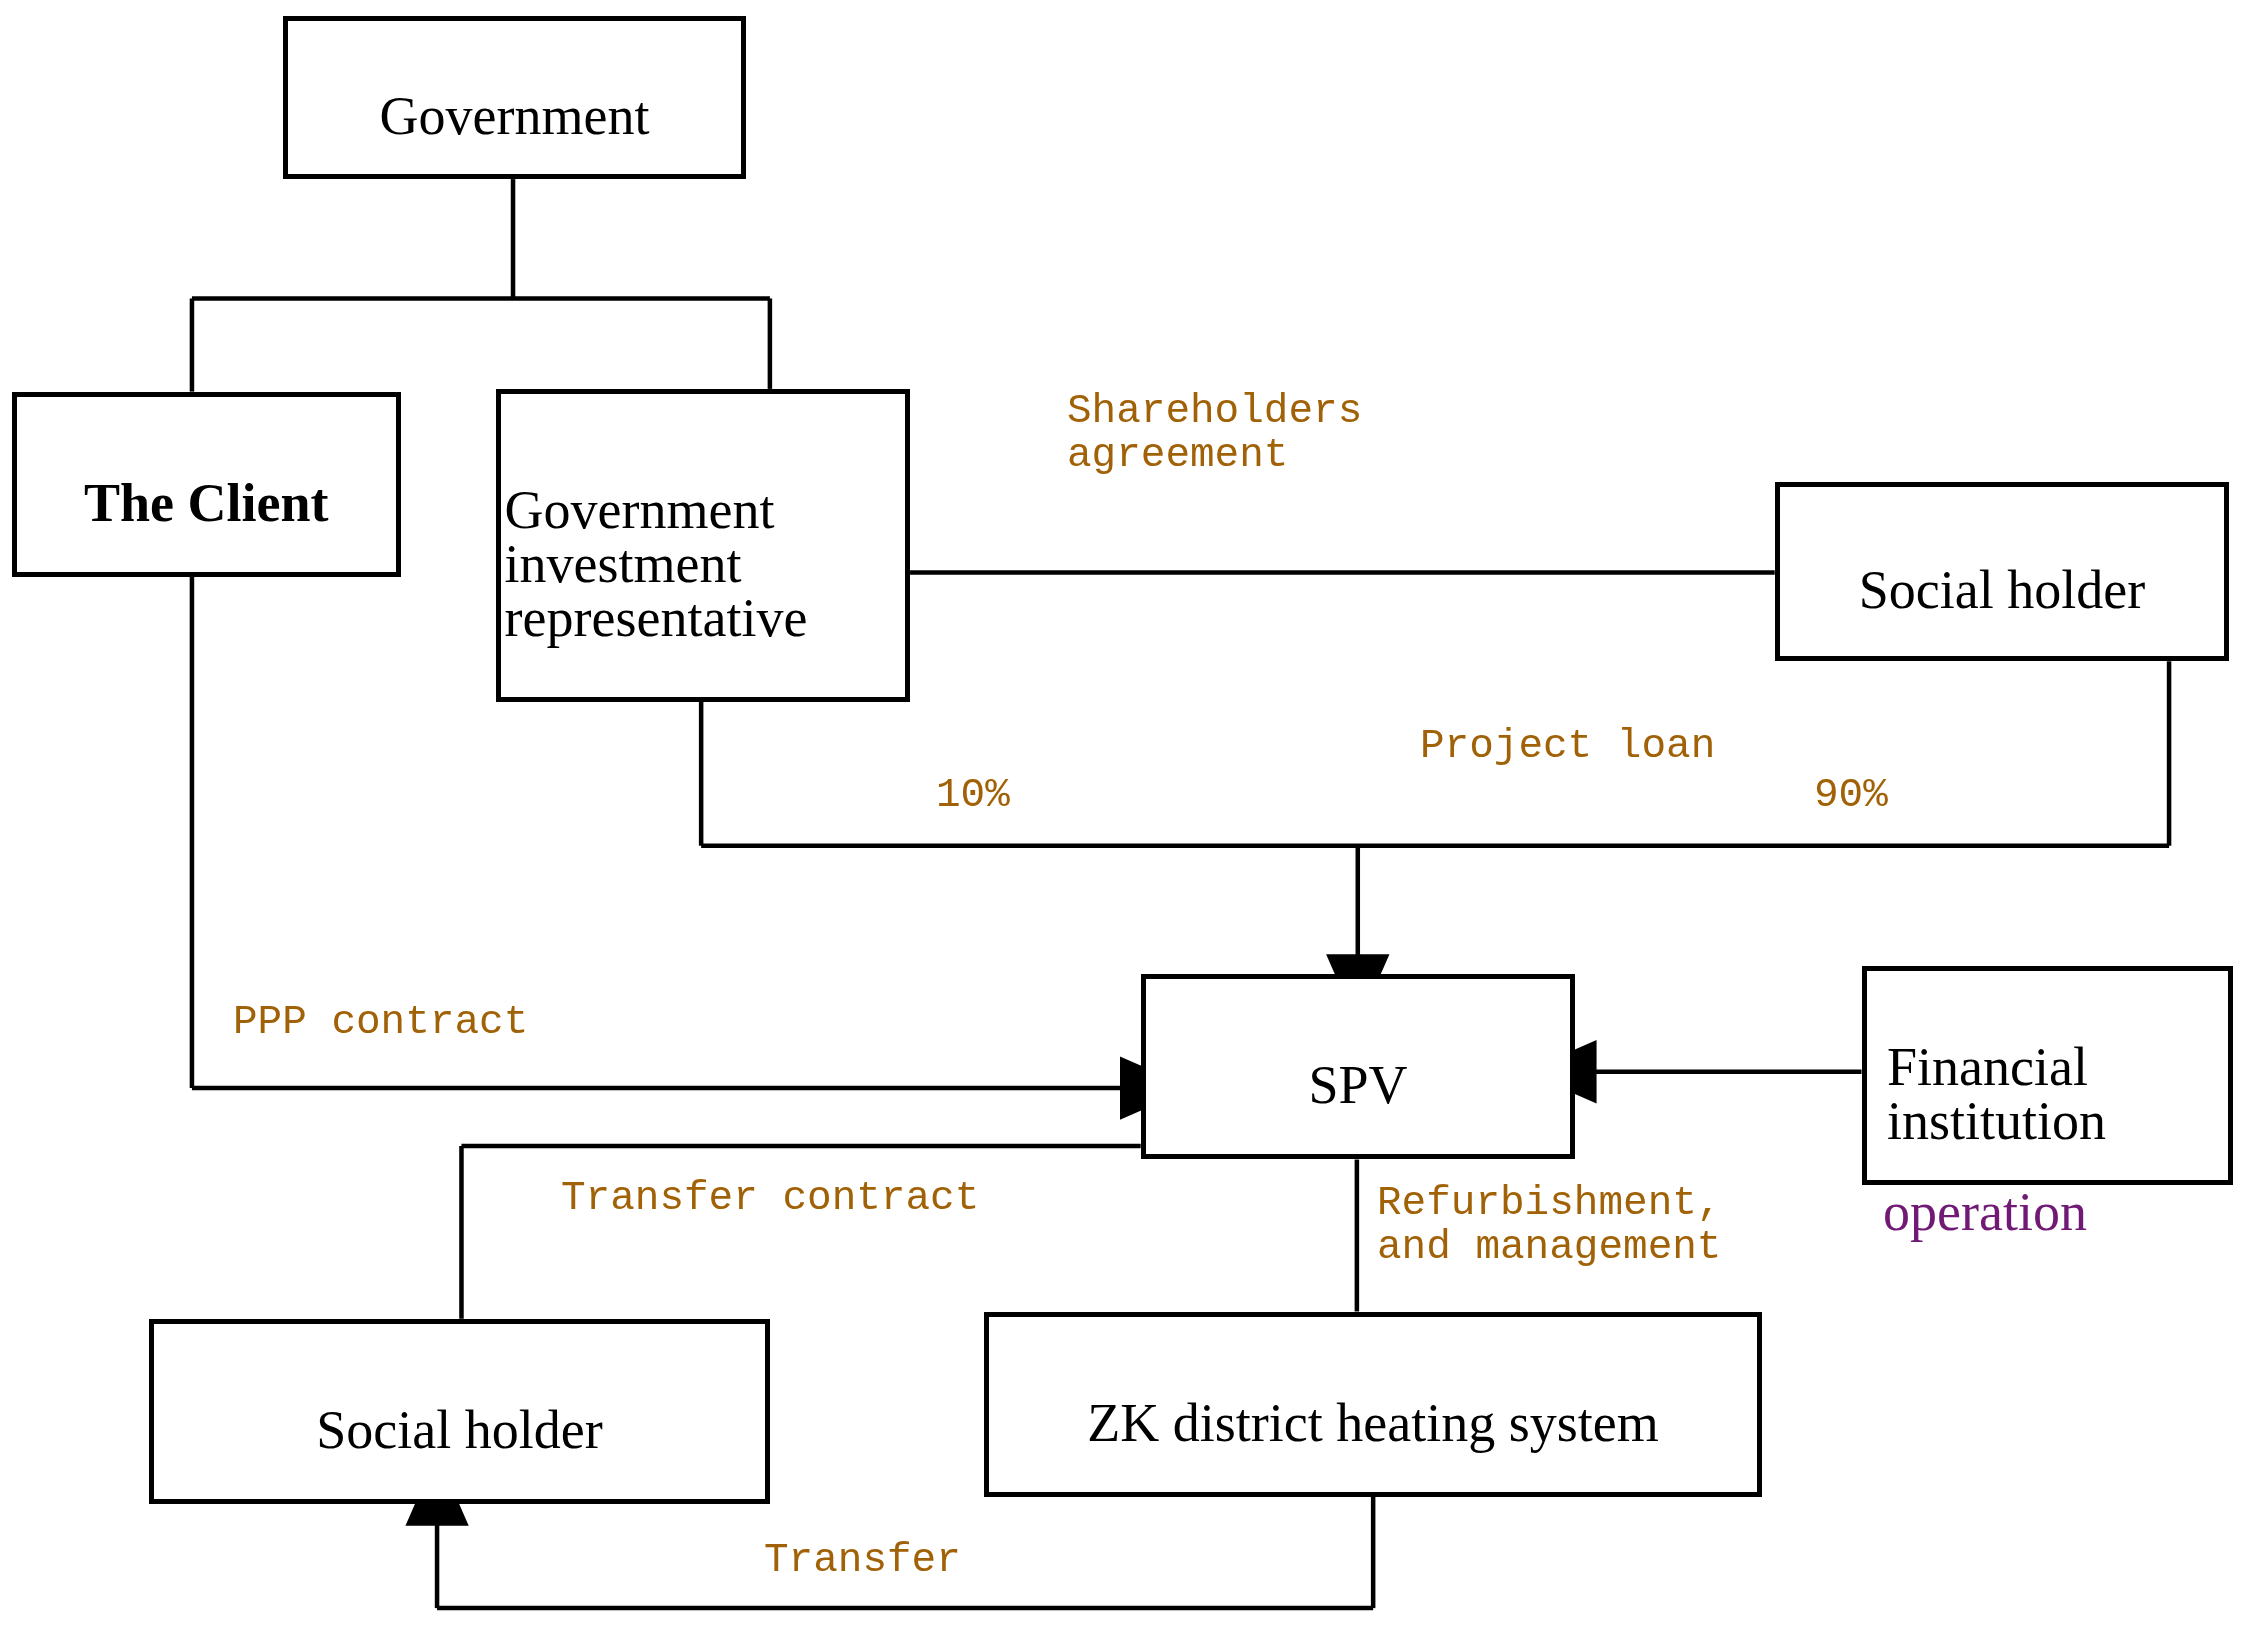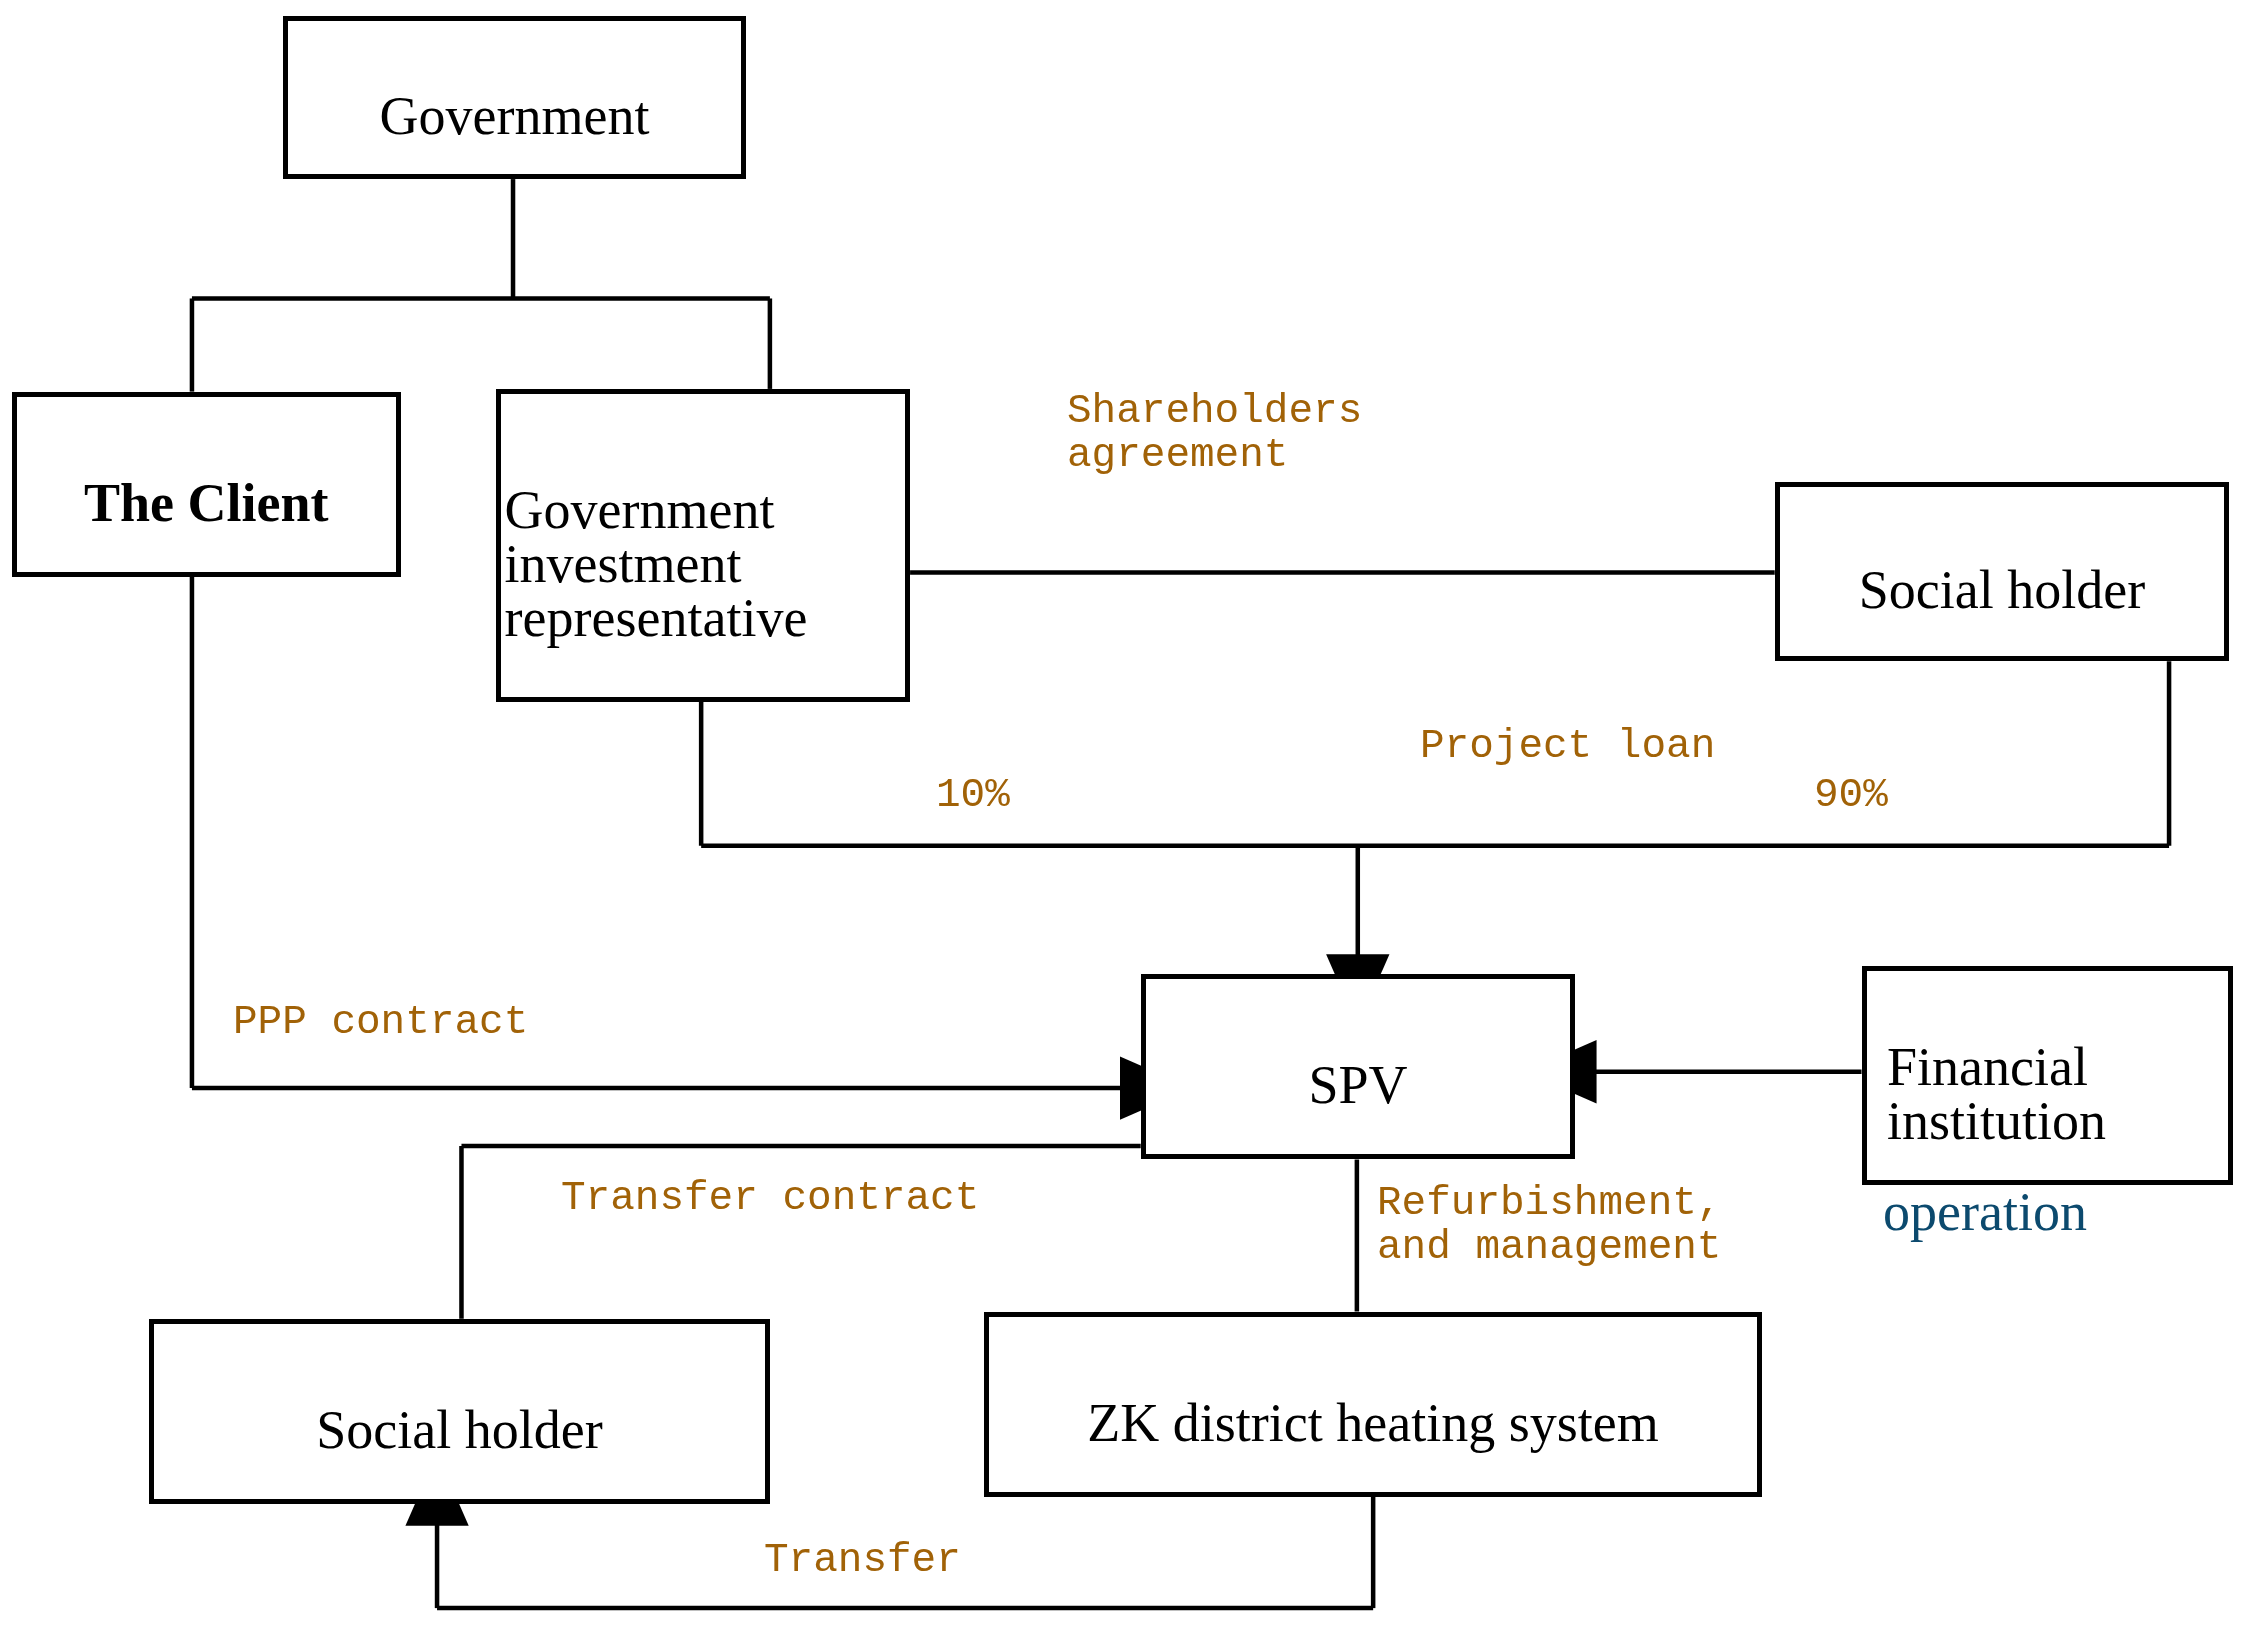--- a/index.html
+++ b/index.html
@@ -76,21 +76,21 @@
     box-sizing: border-box;
   }
   .overflow-line {
     position: absolute;
     left: 1863px;
     top: 1185px;
     width: 380px;
     font-family: "Liberation Serif", "DejaVu Serif", serif;
     font-size: 54px;
     line-height: 1.0;
-    color: #0c4a6e;
+    color: #701a75;
     text-align: left;
     padding-left: 20px;
     box-sizing: border-box;
   }
 
   
   #label-shareholders   { left: 1067px; top: 389px; }
   #label-project-loan   { left: 1420px; top: 724px; }
   #label-pct-10         { left: 936px; top: 773px; }
   #label-pct-90         { left: 1814px; top: 773px; }

